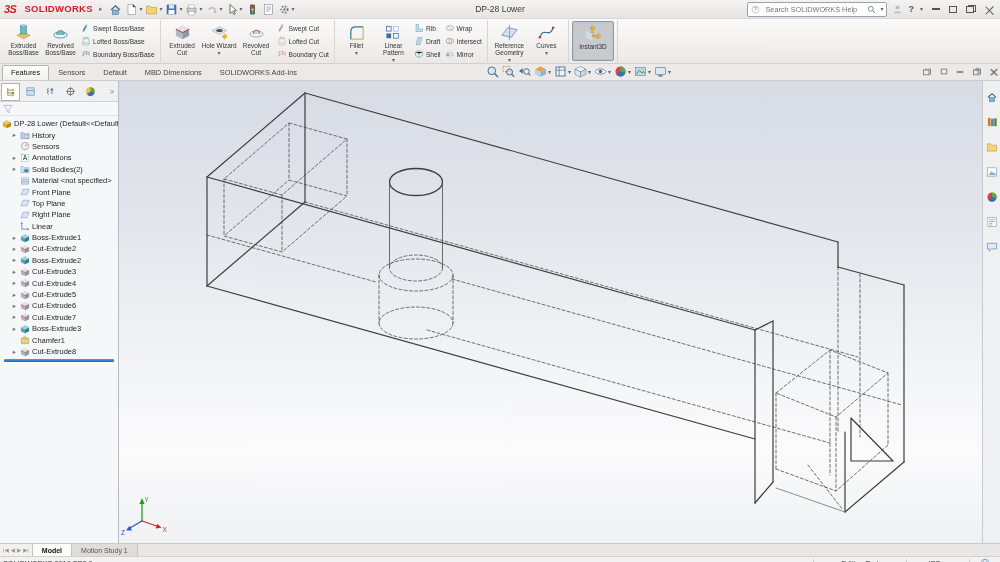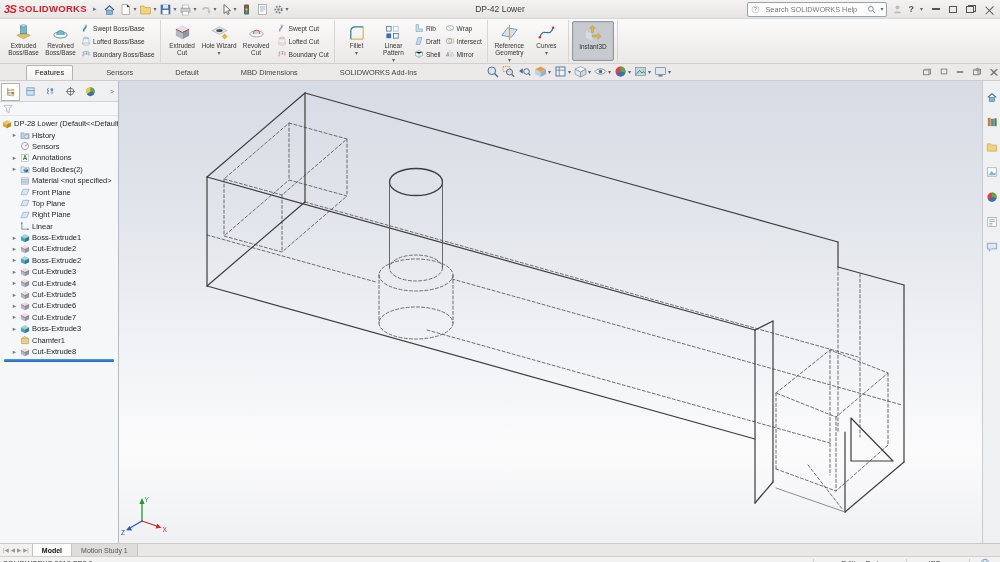--- a/index.html
+++ b/index.html
@@ -8,21 +8,21 @@
        -webkit-font-smoothing:antialiased;color:#222;}
   .icn{display:inline-flex;align-items:center;justify-content:center;}
   .icn svg{width:100%;height:100%;display:block;}
 
   
   .titlebar{height:18px;display:flex;align-items:center;gap:2px;
     background:linear-gradient(#f4f3f2,#e7e5e3);border-bottom:1px solid #d8d6d4;
     padding:0 4px;position:relative;font-size:8px;}
   .logo{display:flex;align-items:flex-start;margin-right:2px;}
   .logo-ds{color:#d21e2b;font-weight:bold;font-style:italic;font-size:11px;letter-spacing:-.5px;}
-  .logo-sw{color:#d21e2b;font-weight:bold;font-size:9.5px;letter-spacing:.3px;margin-left:2px;}
+  .logo-sw{color:#d21e2b;font-weight:bold;font-size:9.5px;letter-spacing:.3px;margin-left:8px;}
   .logo-flyout{color:#777;font-size:7px;margin:0 4px 0 2px;}
   .qa{display:flex;align-items:center;gap:1px;}
   .qa-btn{display:flex;align-items:center;height:15px;padding:0 1px;border-radius:2px;}
   .qa-btn .icn{width:13px;height:13px;}
   .caret{font-size:6px;color:#666;margin-left:1px;line-height:1;}
   .doc-title{position:absolute;left:50%;top:0;transform:translateX(-50%);
     line-height:18px;font-size:8.5px;color:#3a3a3a;}
   .tb-right{margin-left:auto;display:flex;align-items:center;gap:5px;}
   .searchbox{display:flex;align-items:center;gap:3px;width:132px;height:13px;
     background:#fff;border:1px solid #9aa2ab;border-radius:2px;padding:0 3px;}
@@ -51,21 +51,21 @@
   .rbig .caret{margin:0;}
   .rbig.active{background:#c7cbd0;border:1px solid #939aa2;box-shadow:inset 0 0 2px #aab0b6;width:38px;}
   .rstack{display:flex;flex-direction:column;justify-content:space-between;padding:2px 2px;}
   .srow{display:flex;align-items:center;gap:2px;font-size:6.6px;color:#333;white-space:nowrap;}
   .srow .icn{width:10px;height:10px;flex:0 0 auto;}
 
   
   .tabrow{height:16px;background:#eceae8;border-bottom:1px solid #cfccc9;display:flex;position:relative;}
   .cmdtabs{display:flex;align-items:flex-end;height:100%;padding-left:2px;}
   .ctab{font-size:7.4px;color:#444;padding:0 8px;line-height:14px;height:14px;
-    border:1px solid transparent;border-bottom:none;margin-left:24px;}
+    border:1px solid transparent;border-bottom:none;}
   .ctab.active{background:linear-gradient(#fdfdfd,#f2f1ef);border-color:#b5b2af;color:#111;
     border-top-left-radius:2px;border-top-right-radius:2px;}
   .headsup{position:absolute;left:486px;top:1px;display:flex;align-items:center;gap:3px;}
   .hu-btn{display:flex;align-items:center;}
   .hu-btn .icn{width:13px;height:13px;}
   .docwin{position:absolute;left:922px;top:3px;display:flex;align-items:center;gap:8px;}
   .dw{transform:scale(.8);opacity:.8;}
   .tp-top{position:absolute;right:2px;top:2px;display:flex;align-items:center;gap:6px;}
   .tp-top .icn{width:10px;height:10px;opacity:.75;}
 
@@ -211,21 +211,21 @@
         <span class="qa-btn">
           <span class="icn">
             <svg viewBox="0 0 13 13">
               <circle cx="6.5" cy="6.5" r="3.2" fill="none" stroke="#7a8086" stroke-width="1.8" stroke-dasharray="1.7 1.3"></circle>
               <circle cx="6.5" cy="6.5" r="1.2" fill="#7a8086"></circle>
             </svg>
           </span>
           <span class="caret">▾</span>
         </span>
       </span>
-    <span class="doc-title">DP-42 Lower</span>
+    <span class="doc-title">DP-28 Lower</span>
     <span class="tb-right">
       <span class="searchbox">
         <span class="icn" id="search-q">
             <svg viewBox="0 0 13 13">
               <circle cx="6.5" cy="6.5" r="5" fill="#fff" stroke="#999" stroke-width=".7"></circle>
               <text x="6.5" y="9" font-size="7.5" text-anchor="middle" fill="#777" font-family="Liberation Sans">?</text>
             </svg>
           </span>
         <input placeholder="Search SOLIDWORKS Help" style="">
         <span class="icn" id="search-mag">

